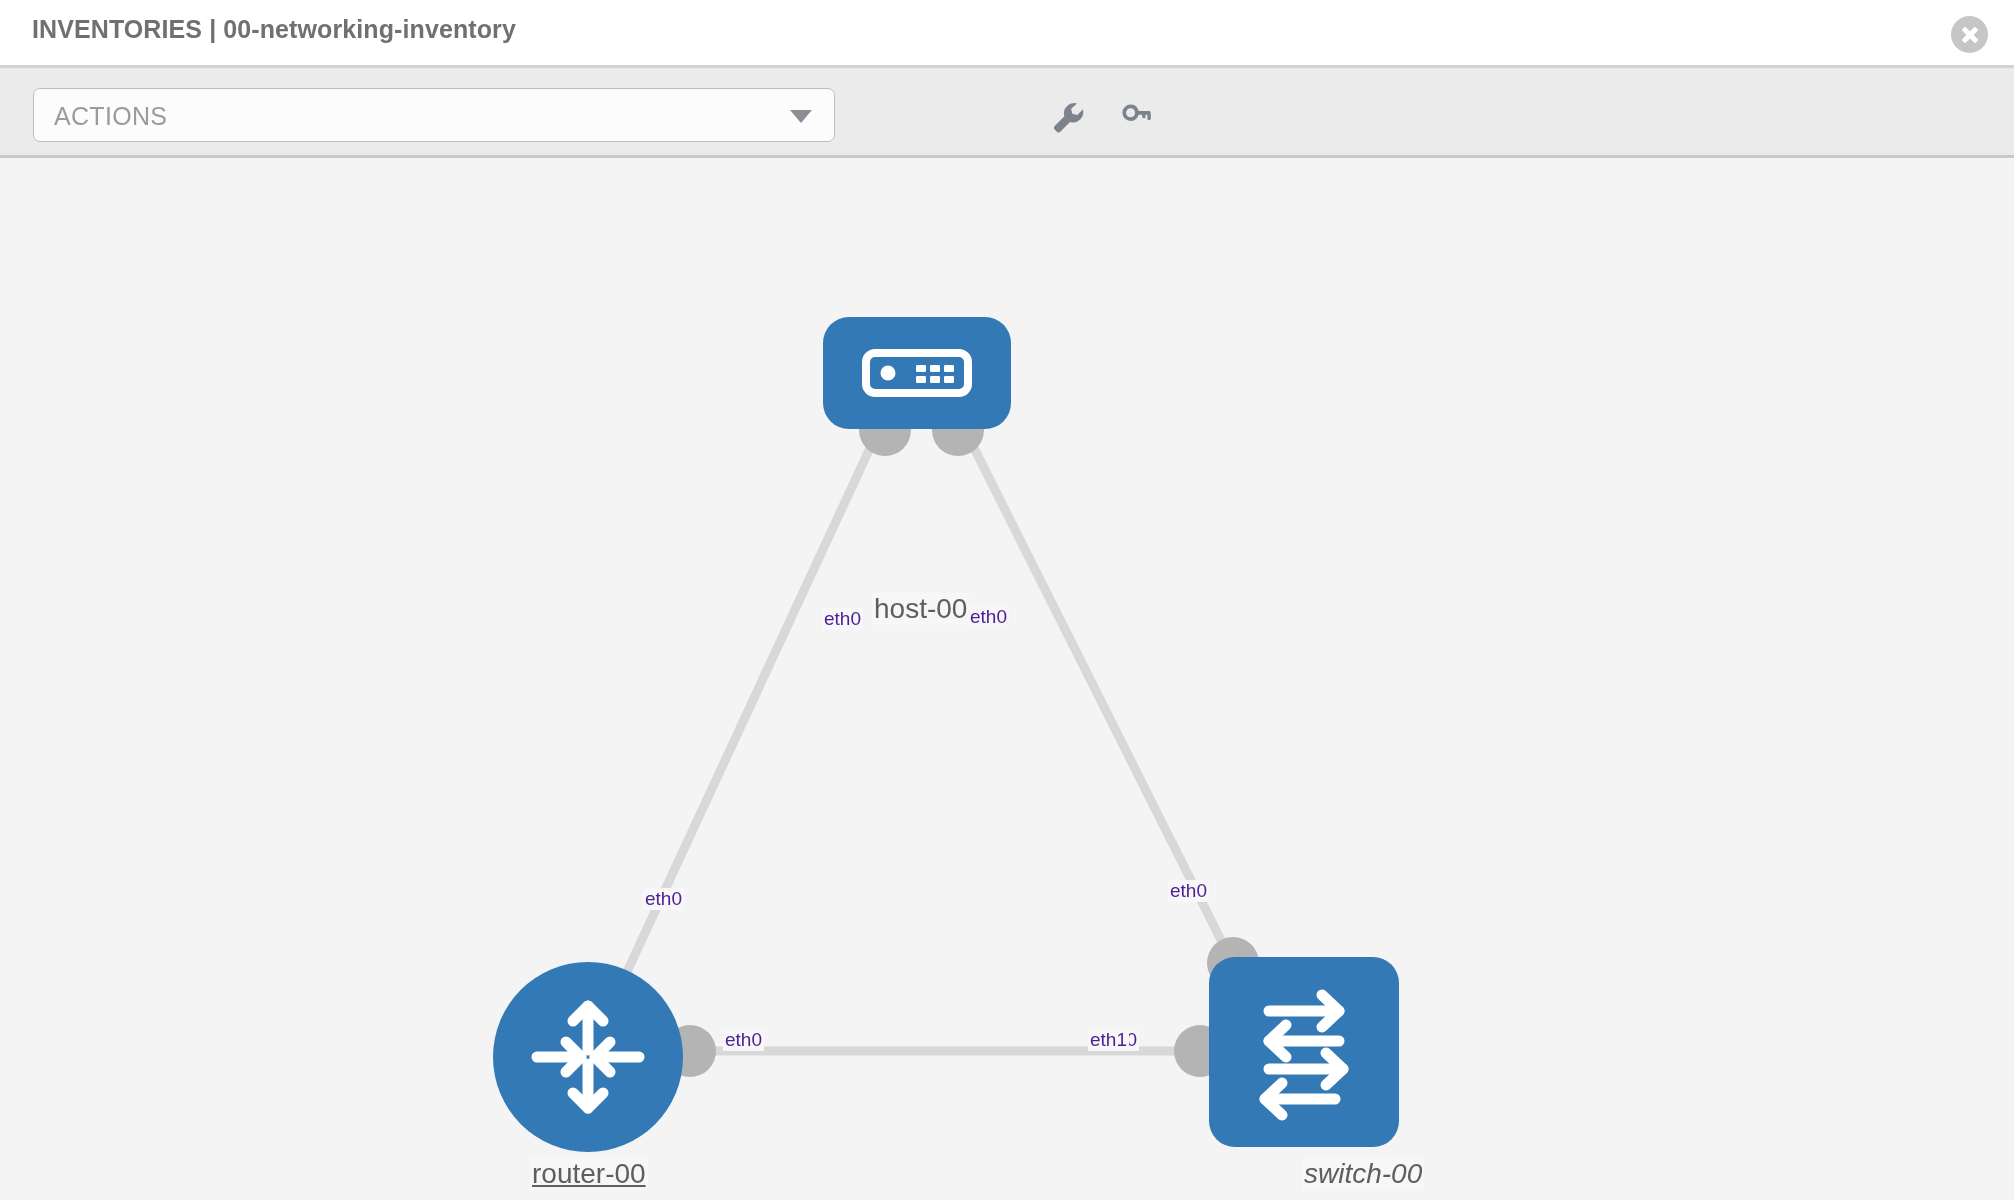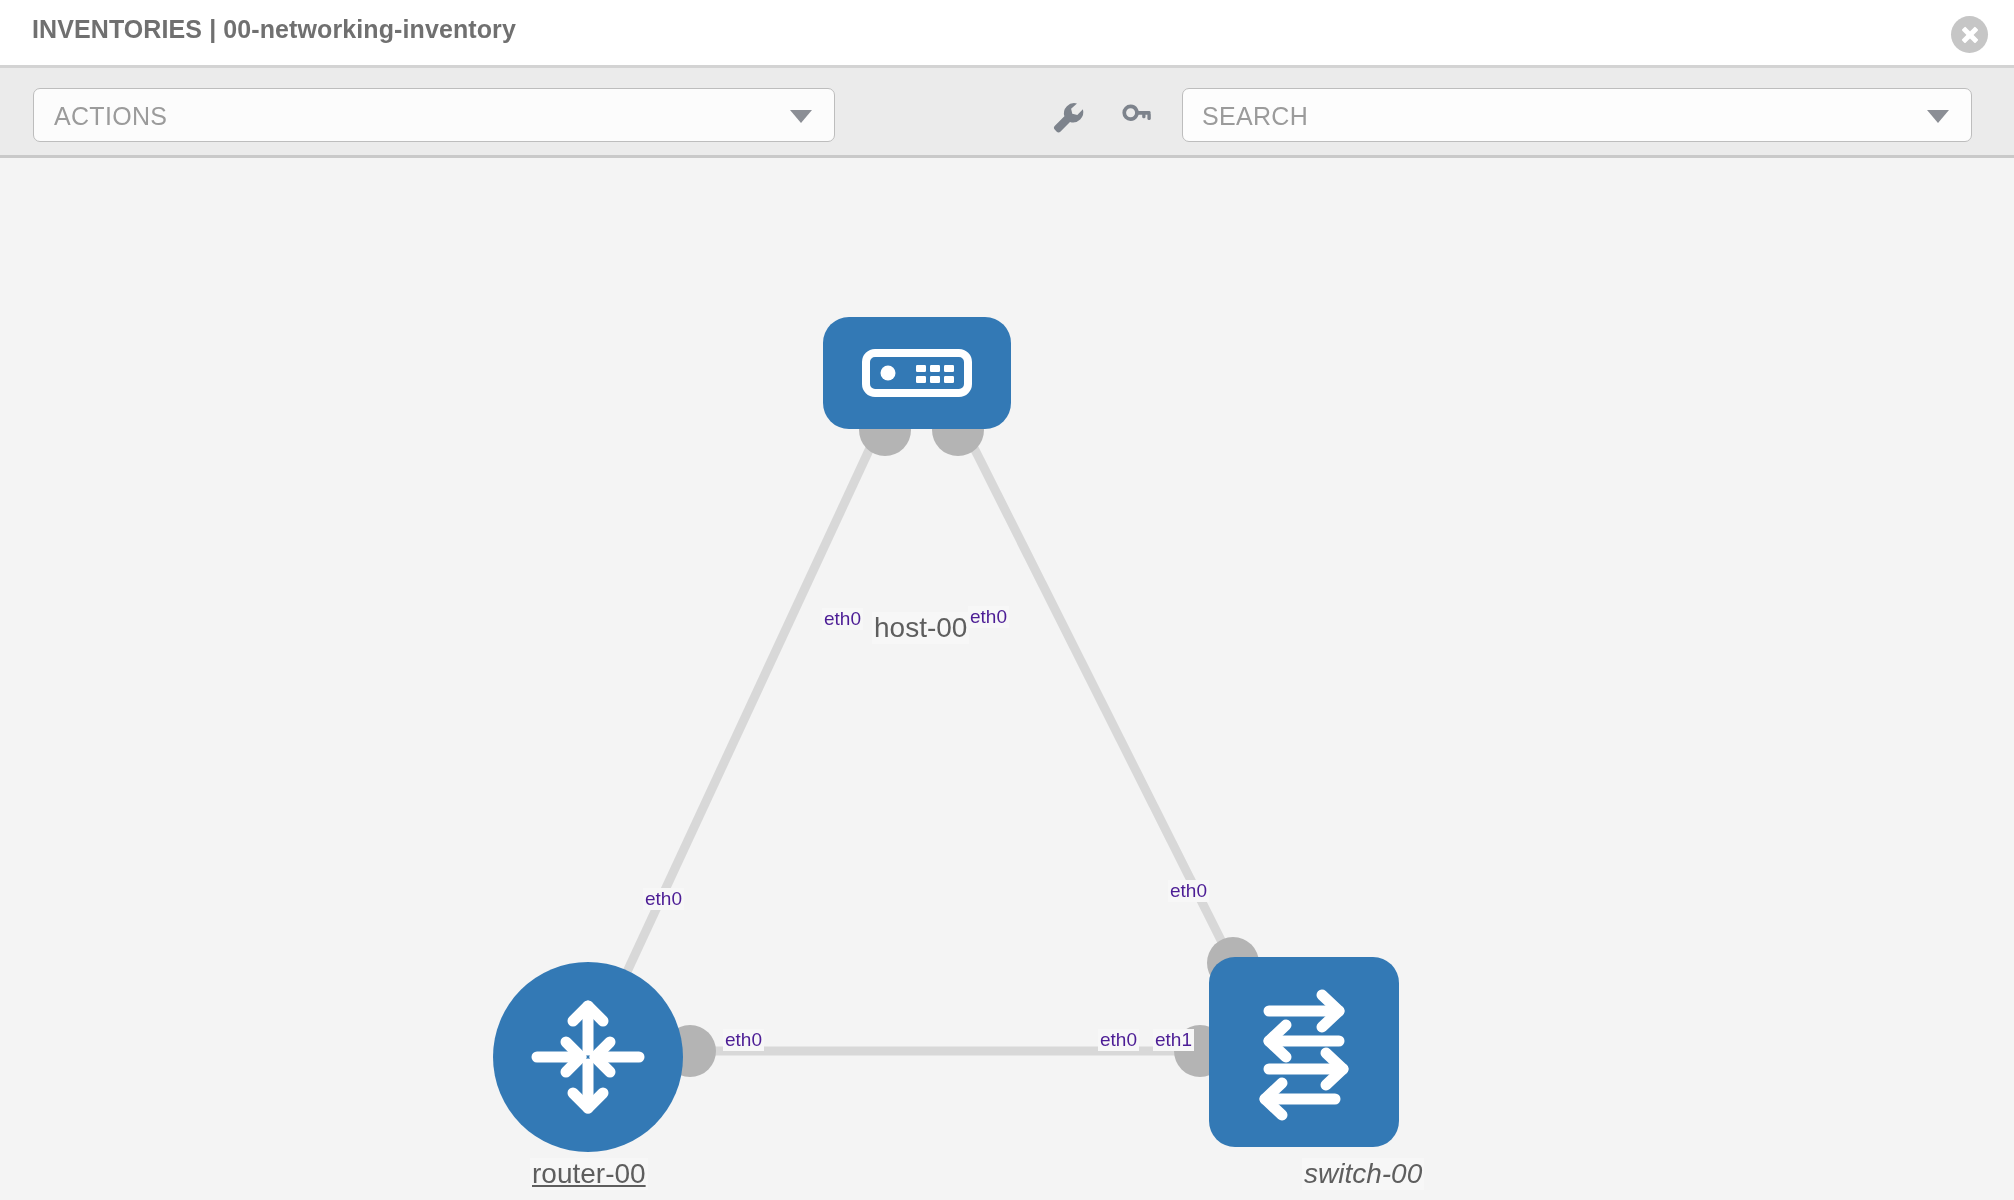--- a/index.html
+++ b/index.html
@@ -178,40 +178,40 @@
 
   .node-label {
     position: absolute;
     font-size: 28px;
     color: #5e5e5e;
     background: #f7f7f7;
     white-space: nowrap;
     padding: 0 2px;
     pointer-events: none;
   }
-  .lbl-host   { left: 872px; top: 454px; }
+  .lbl-host   { left: 872px; top: 435px; }
   .lbl-router { left: 530px; top: 1000px; text-decoration: underline; }
   .lbl-switch { left: 1302px; top: 1000px; font-style: italic; }
 
   .iface-label {
     position: absolute;
     font-size: 19px;
     color: #4c1d95;
     background: #f7f7f7;
     white-space: nowrap;
     padding: 0 2px;
     pointer-events: none;
   }
   .if-host-left   { left: 822px;  top: 450px; }
   .if-host-right  { left: 968px;  top: 448px; }
   .if-router-up   { left: 643px;  top: 730px; }
   .if-switch-up   { left: 1168px; top: 722px; }
   .if-router-right{ left: 723px;  top: 871px; }
   .if-switch-leftA{ left: 1098px; top: 871px; }
-  .if-switch-leftB{ left: 1153px; top: 871px; text-align: center; }
+  .if-switch-leftB{ left: 1088px; top: 871px; text-align: center; }
 </style>
 </head>
 <body>
 
 <div id="app">
 
   <div class="header">
     <div class="header-title">INVENTORIES | 00-networking-inventory</div>
     <div class="close-btn">
       <span class="bar b1"></span>
@@ -236,24 +236,20 @@
       <svg width="40" height="40" viewBox="0 0 40 40" aria-hidden="true">
         <g fill="#7d838c">
           <path d="M15.6 8.6 a8.2 8.2 0 1 0 0 16.4 a8.2 8.2 0 0 0 7.0 -3.9 l3.6 0 l0 0 l-3.6 0 a8.2 8.2 0 0 0 -7.0 -12.5 z M15.6 12.3 a4.5 4.5 0 1 1 0 9.0 a4.5 4.5 0 0 1 0 -9.0 z"></path>
           <rect x="21.0" y="15.1" width="14.5" height="3.6" rx="1.2"></rect>
           <rect x="32.4" y="17.6" width="3.4" height="6.3" rx="1.1"></rect>
           <rect x="27.2" y="17.6" width="3.3" height="4.6" rx="1.1"></rect>
         </g>
       </svg>
     </div>
 
-    <div class="search-box">
-      <span class="label">SEARCH</span>
-      <span class="caret"></span>
-    </div>
   </div>
 
   <div class="canvas">
 
     <svg class="graph-svg" viewBox="0 0 2014 1042">
 
       <g>
         <line x1="883" y1="262" x2="600" y2="872" stroke="#d8d8d8" stroke-width="9"></line>
         <line x1="960" y1="262" x2="1240" y2="820" stroke="#d8d8d8" stroke-width="9"></line>
         <line x1="683" y1="893" x2="1215" y2="893" stroke="#d8d8d8" stroke-width="9"></line>

